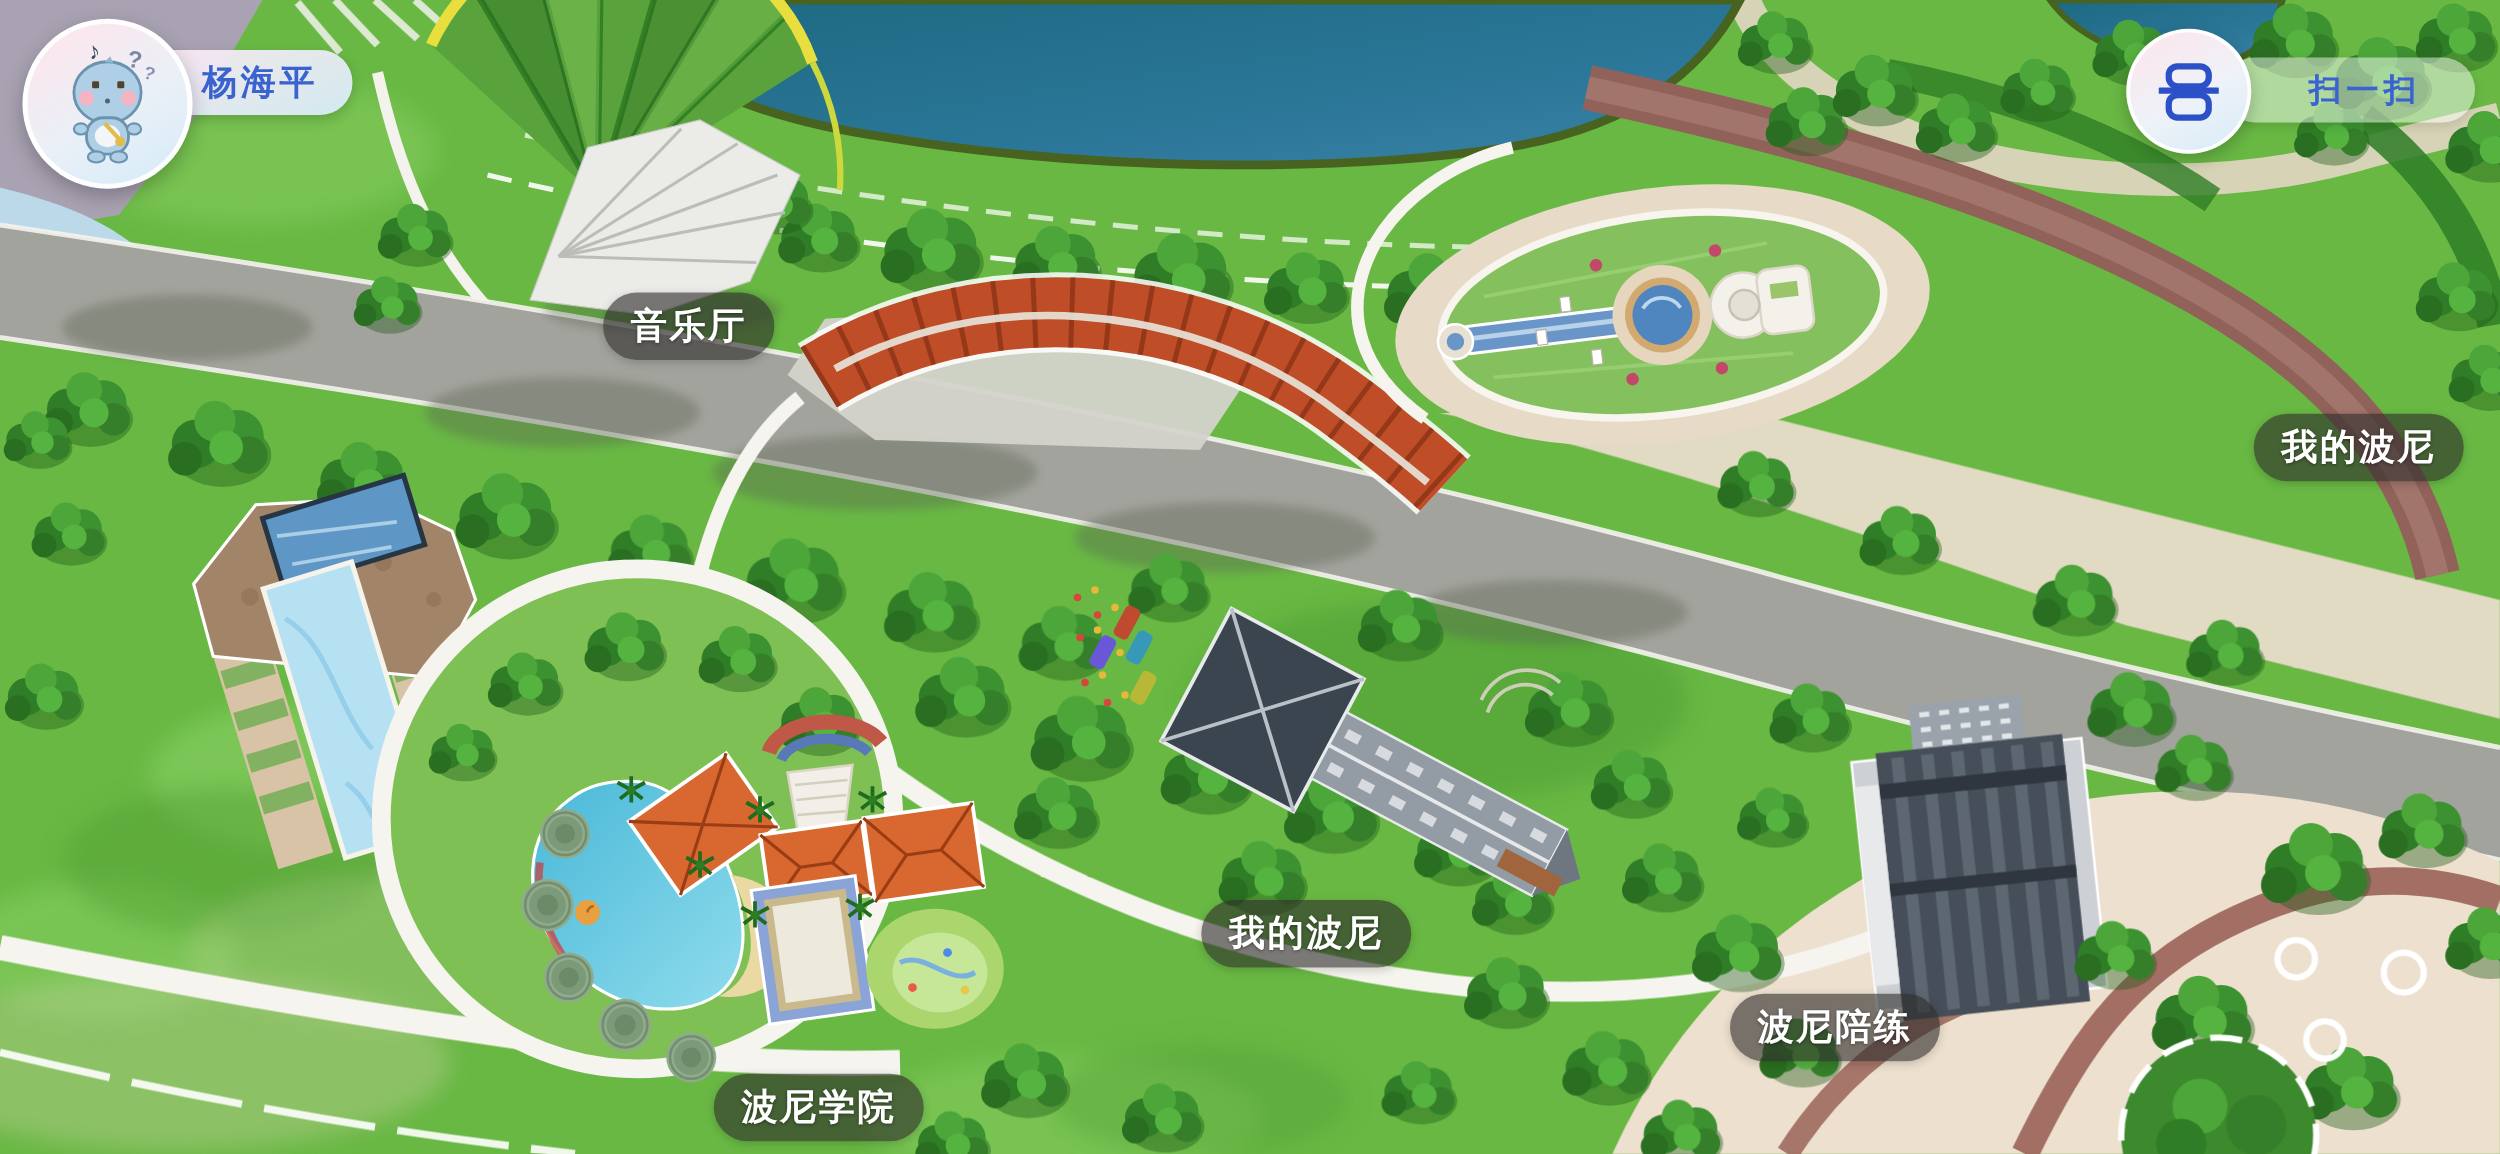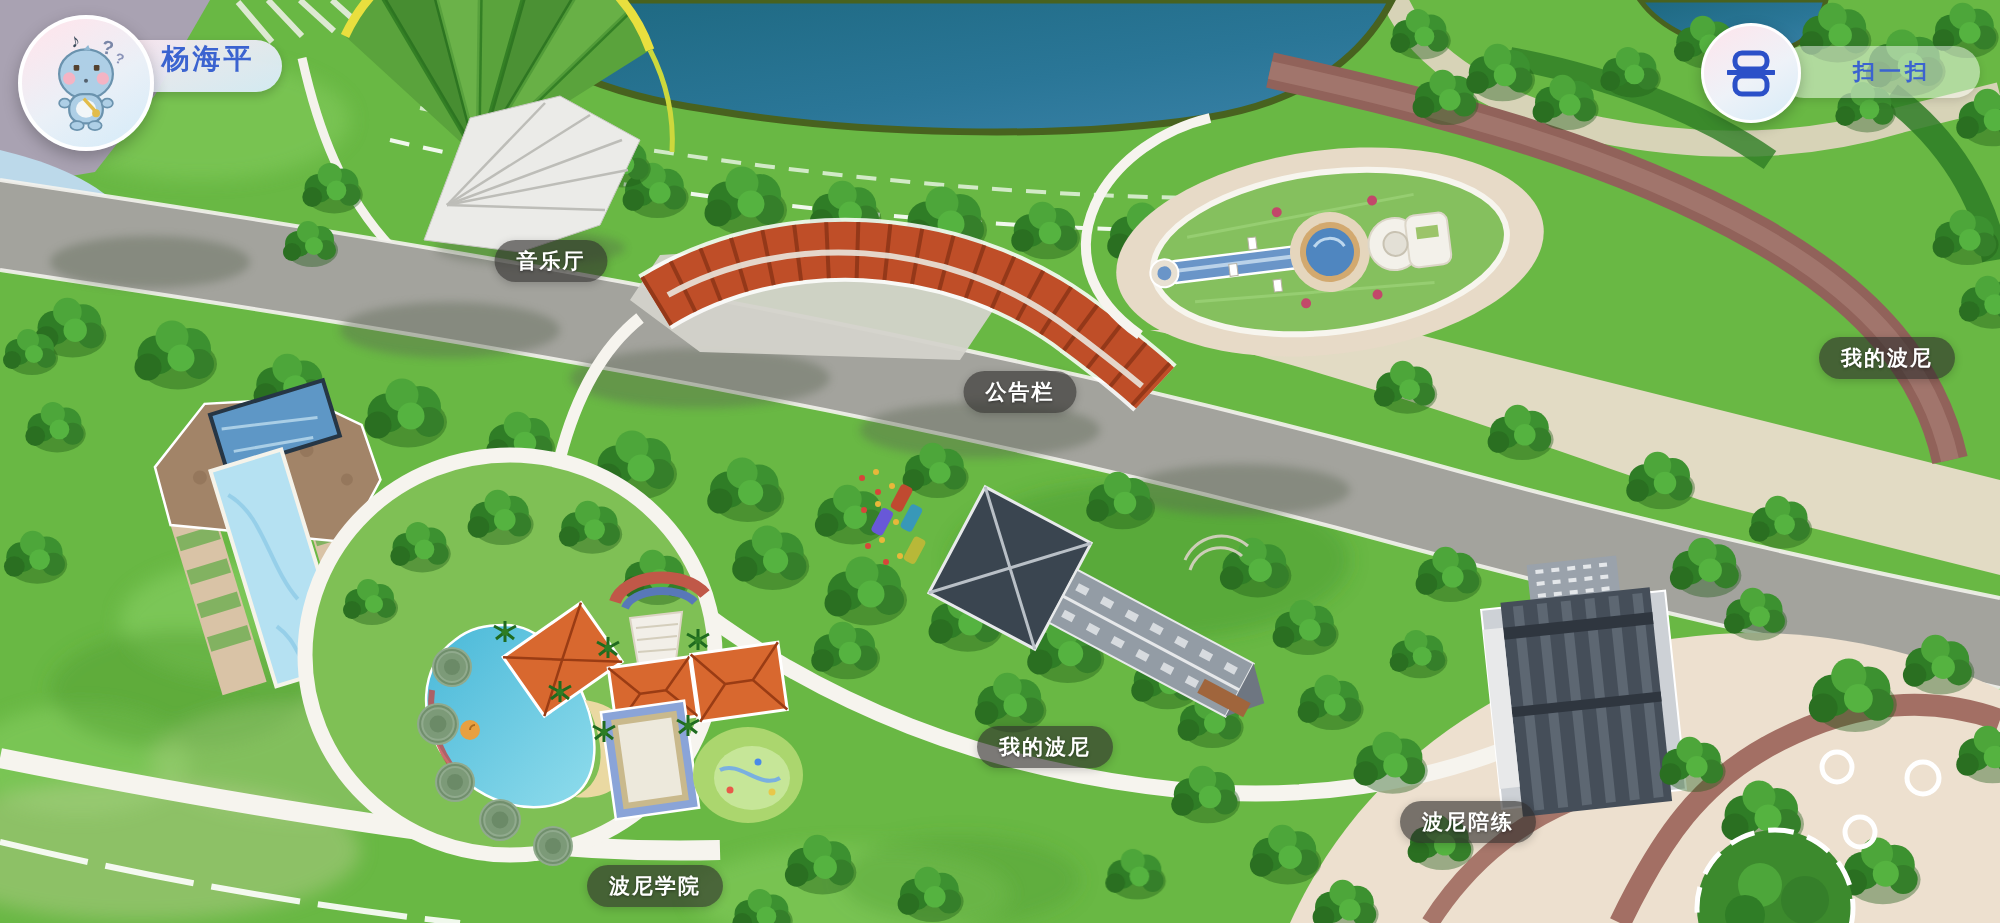--- a/index.html
+++ b/index.html
@@ -2,43 +2,43 @@
 <html><head>
 <meta charset="utf-8">
 <style>
   html,body{margin:0;padding:0;background:#222;}
   .stage{position:relative;width:2000px;height:923px;overflow:hidden;
          font-family:"Liberation Sans","DejaVu Sans",sans-serif;background:#69b844;}
   .stage svg.map{position:absolute;inset:0;display:block;}
 
   
   .poi{position:absolute;transform:translate(-50%,-50%);white-space:nowrap;
-       background:rgba(47,45,43,.62);color:#fff;font-weight:700;font-size:21px;
+       background:rgba(47,45,43,.62);color:#fff;font-weight:700;font-size:29px;
        letter-spacing:2px;padding:7px 22px;border-radius:28px;
        text-shadow:0 1px 3px rgba(0,0,0,.45);box-shadow:0 2px 8px rgba(0,0,0,.18);
        cursor:pointer;}
 
   
   .player{position:absolute;left:0;top:0;width:280px;height:170px;}
   .name-pill{position:absolute;left:108px;top:40px;width:148px;height:52px;
        border-radius:14px 26px 26px 14px;
        background:linear-gradient(160deg,rgba(252,233,240,.95),rgba(215,236,250,.95));
        box-shadow:0 4px 10px rgba(0,0,0,.18);
-       display:flex;justify-content:center;padding-left:26px;}
+       display:flex;align-items:center;justify-content:center;padding-left:26px;}
   .name-pill span{color:#3b63d0;font-size:28px;font-weight:700;letter-spacing:3px;}
   .avatar-circle{position:absolute;left:18px;top:15px;width:128px;height:128px;border-radius:50%;
        background:linear-gradient(150deg,#fbe7ee 15%,#eaf0f7 55%,#d9ecf8 90%);
        border:4px solid rgba(255,255,255,.95);box-shadow:0 6px 16px rgba(0,0,0,.25);
        display:flex;align-items:center;justify-content:center;cursor:pointer;}
 
   
   .scan-pill{position:absolute;left:1778px;top:46px;width:176px;height:52px;border-radius:26px;
        background:rgba(255,255,255,.48);box-shadow:0 3px 9px rgba(0,0,0,.12);
        display:flex;align-items:center;justify-content:center;padding-left:26px;cursor:pointer;}
-  .scan-pill span{color:#3b63d0;font-size:22px;font-weight:700;letter-spacing:4px;}
+  .scan-pill span{color:#3b63d0;font-size:26px;font-weight:700;letter-spacing:4px;}
   .scan-circle{position:absolute;left:1701px;top:23px;width:94px;height:94px;border-radius:50%;
        background:linear-gradient(150deg,#fbe7ee 10%,#eef2f8 55%,#d9ecf8 95%);
        border:3px solid rgba(255,255,255,.95);box-shadow:0 5px 14px rgba(0,0,0,.22);
        display:flex;align-items:center;justify-content:center;cursor:pointer;}
 </style>
 </head>
 <body>
 
 <div class="stage">
 
@@ -478,19 +478,18 @@
 </div>
 <div class="scan-circle">
   <svg width="48" height="48" viewBox="0 0 48 48" fill="none" stroke="#2b50c8" stroke-width="5" stroke-linecap="round">
     <rect x="8" y="4" width="32" height="16" rx="7"></rect>
     <rect x="8" y="27" width="32" height="18" rx="7"></rect>
     <path d="M1,23.5 L47,23.5"></path>
   </svg>
 </div>
 
 <div class="poi" style="left:551px;top:261px"><span>音乐厅</span></div>
-<div class="poi" style="left:1020px;top:392px"><span>公告栏</span></div>
 <div class="poi" style="left:1887px;top:358px"><span>我的波尼</span></div>
 <div class="poi" style="left:1045px;top:747px"><span>我的波尼</span></div>
 <div class="poi" style="left:655px;top:886px"><span>波尼学院</span></div>
 <div class="poi" style="left:1468px;top:822px"><span>波尼陪练</span></div>
 
 </div>
 
 </body></html>

